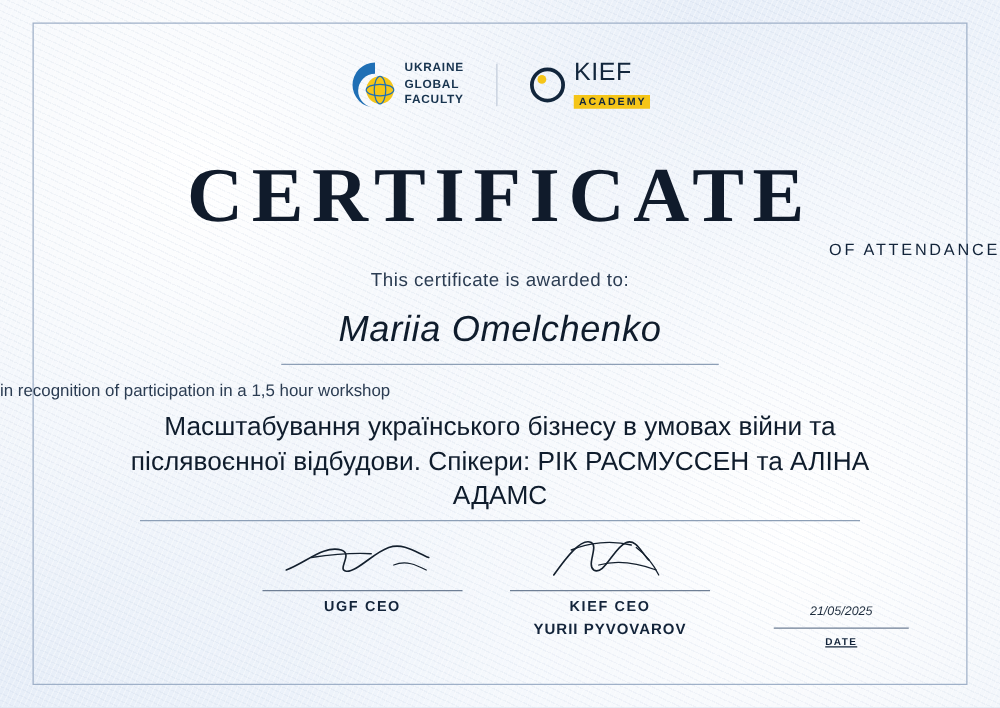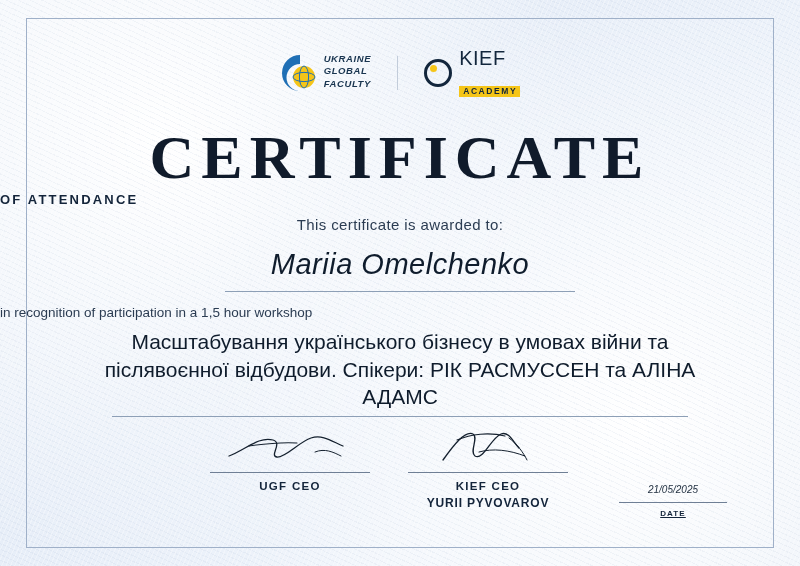--- a/index.html
+++ b/index.html
@@ -55,23 +55,22 @@
     top: 48px;
     left: 0;
     width: 100%;
     display: flex;
     justify-content: center;
     align-items: center;
     gap: 26px;
   }
   #ugf-logo {
     display: flex;
-    align-items: flex-start;
+    align-items: center;
     gap: 4px;
-    font-style: italic;
   }
   #ugf-mark {
     width: 40px;
     height: 40px;
     position: relative;
   }
   #ugf-text {
     font-size: 9.5px;
     font-weight: bold;
     letter-spacing: 0.6px;
@@ -115,43 +114,43 @@
     color: #12263c;
   }
   #kief-sub {
     display: inline-block;
     background: #f5c518;
     color: #12263c;
     font-size: 8.5px;
     font-weight: bold;
     letter-spacing: 1.6px;
     padding: 1px 3px 1px 4px;
-    margin-top: 18px;
+    margin-top: 8px;
   }
 
   
   #title {
     position: absolute;
     top: 126px;
     width: 100%;
     text-align: center;
     font-family: "Liberation Serif", serif;
     font-size: 62px;
     font-weight: bold;
     letter-spacing: 7px;
     color: #101b2b;
     line-height: 1;
   }
   #subtitle {
     position: absolute;
     top: 192px;
     width: 100%;
-    text-align: left;
+    text-align: right;
     font-size: 13px;
-    font-weight: bold;
+    font-weight: normal;
     letter-spacing: 2.2px;
     color: #13243a;
   }
   #awarded-to {
     position: absolute;
     top: 216px;
     width: 100%;
     text-align: center;
     font-size: 15px;
     color: #2b3c52;

